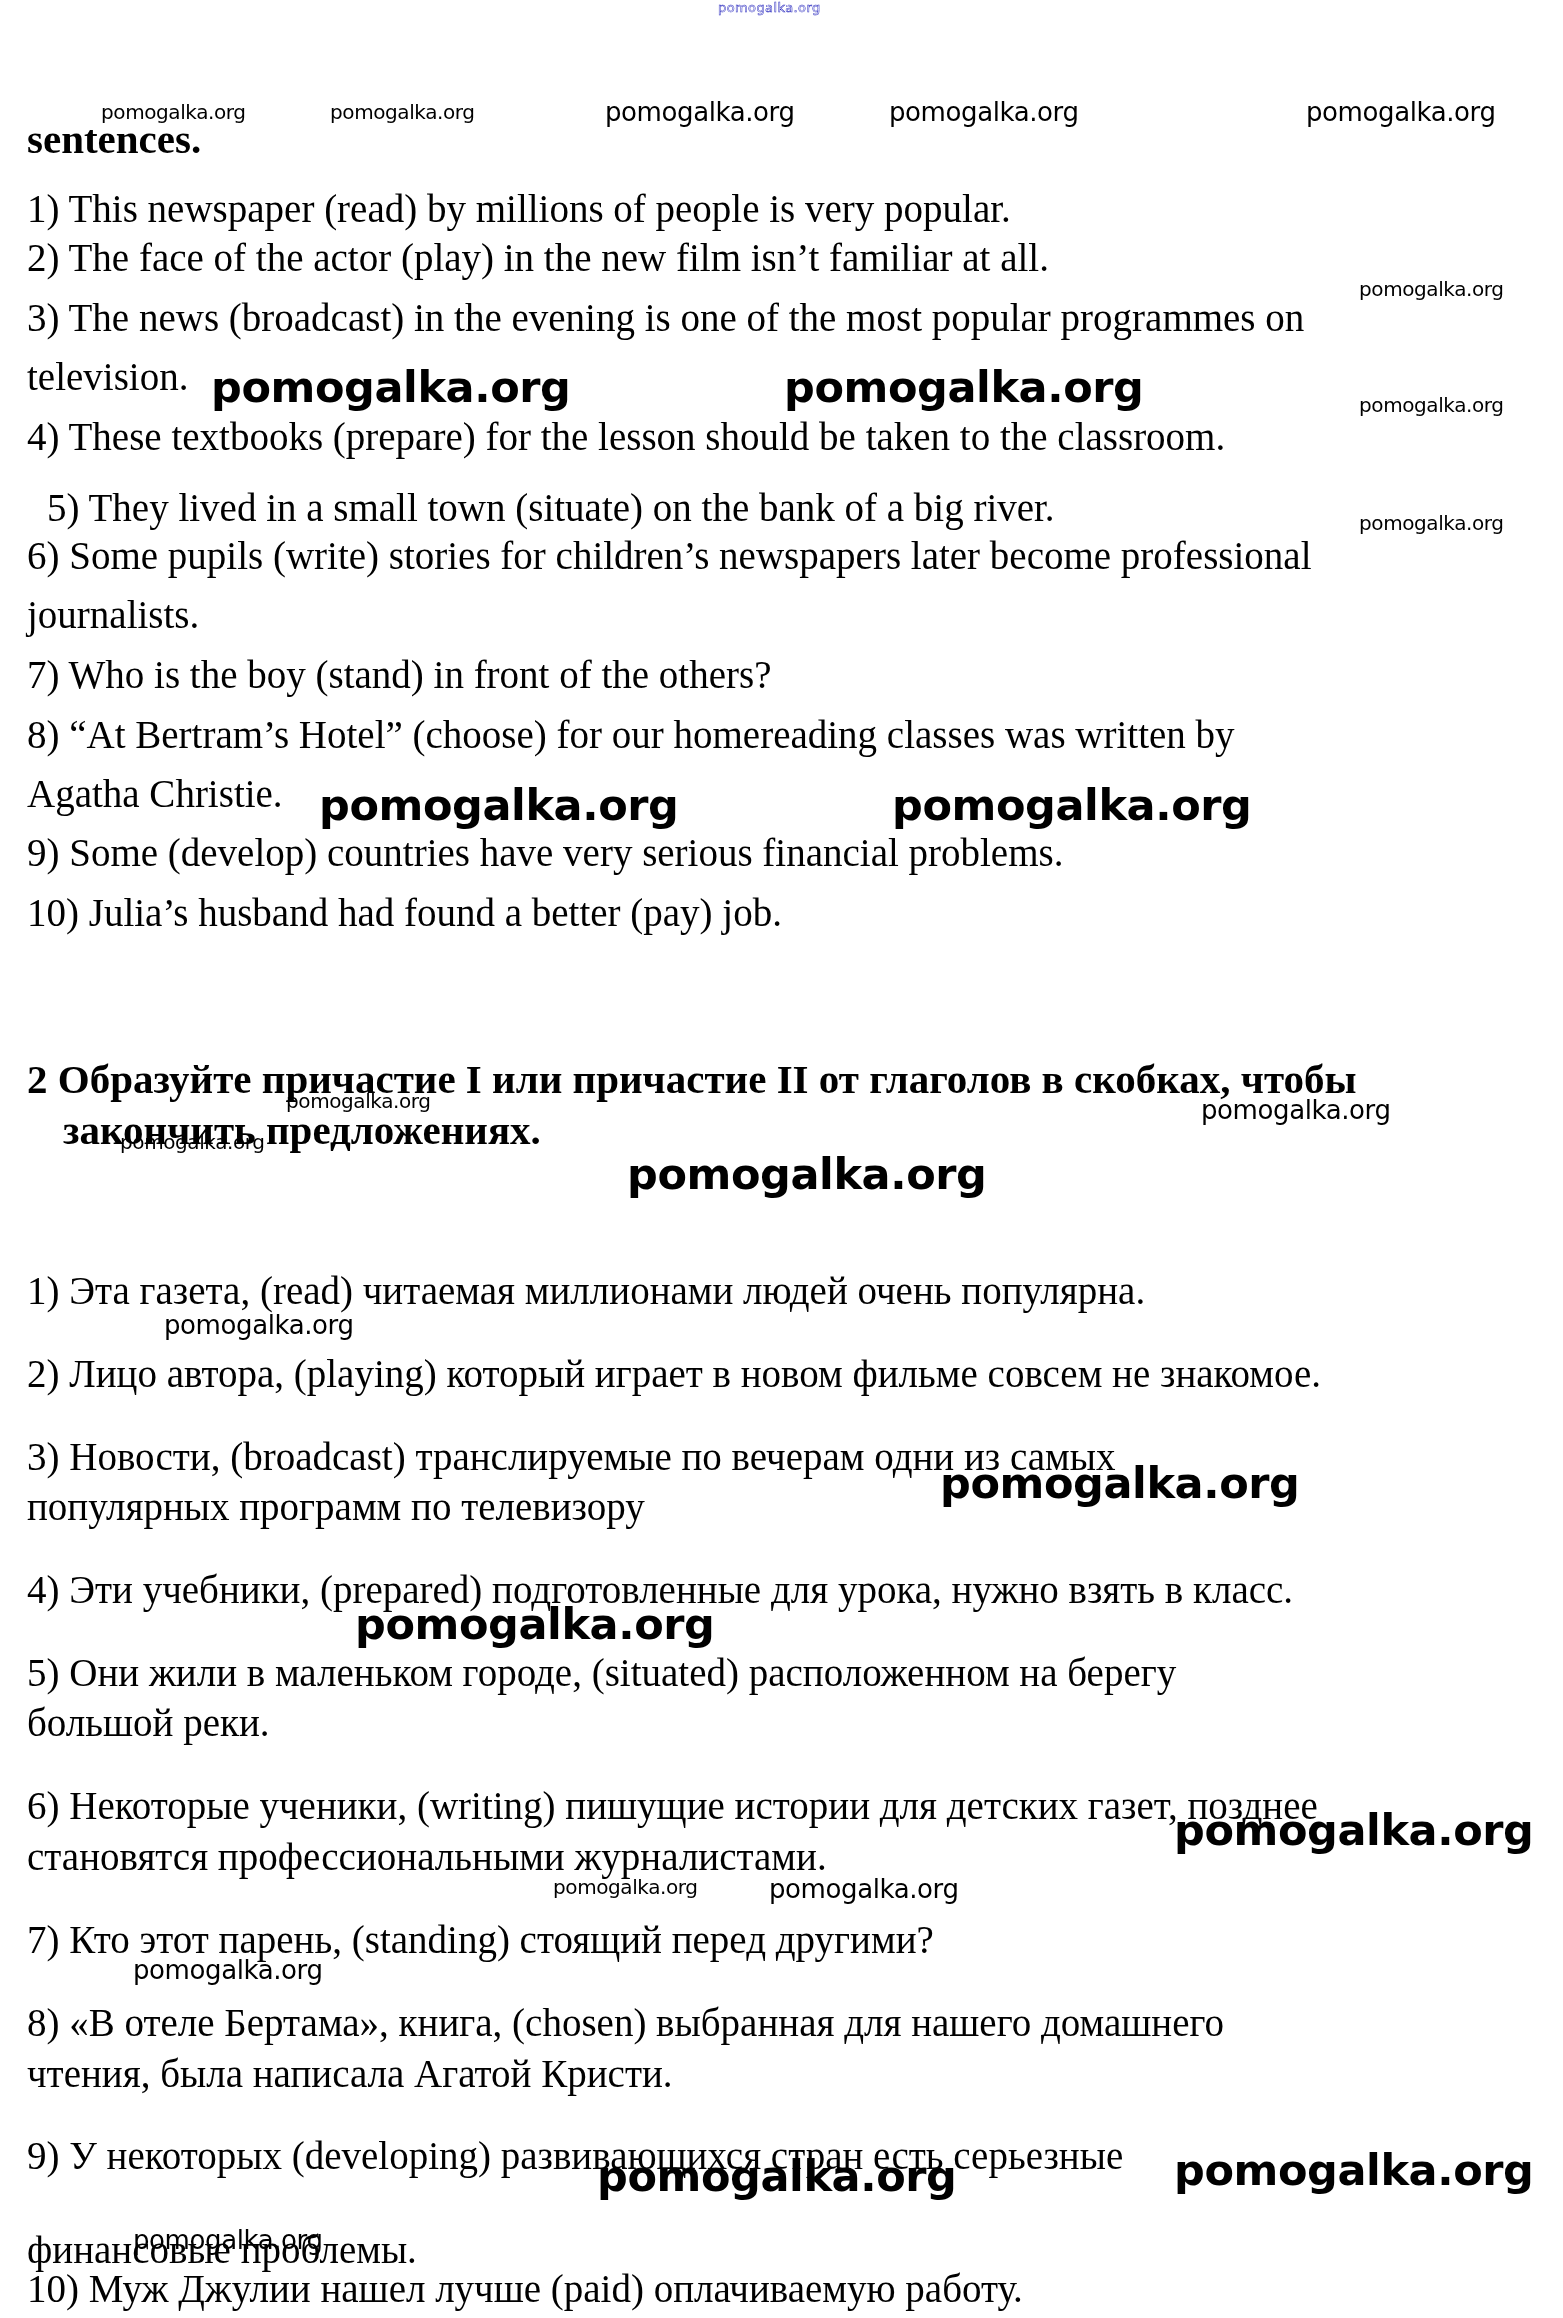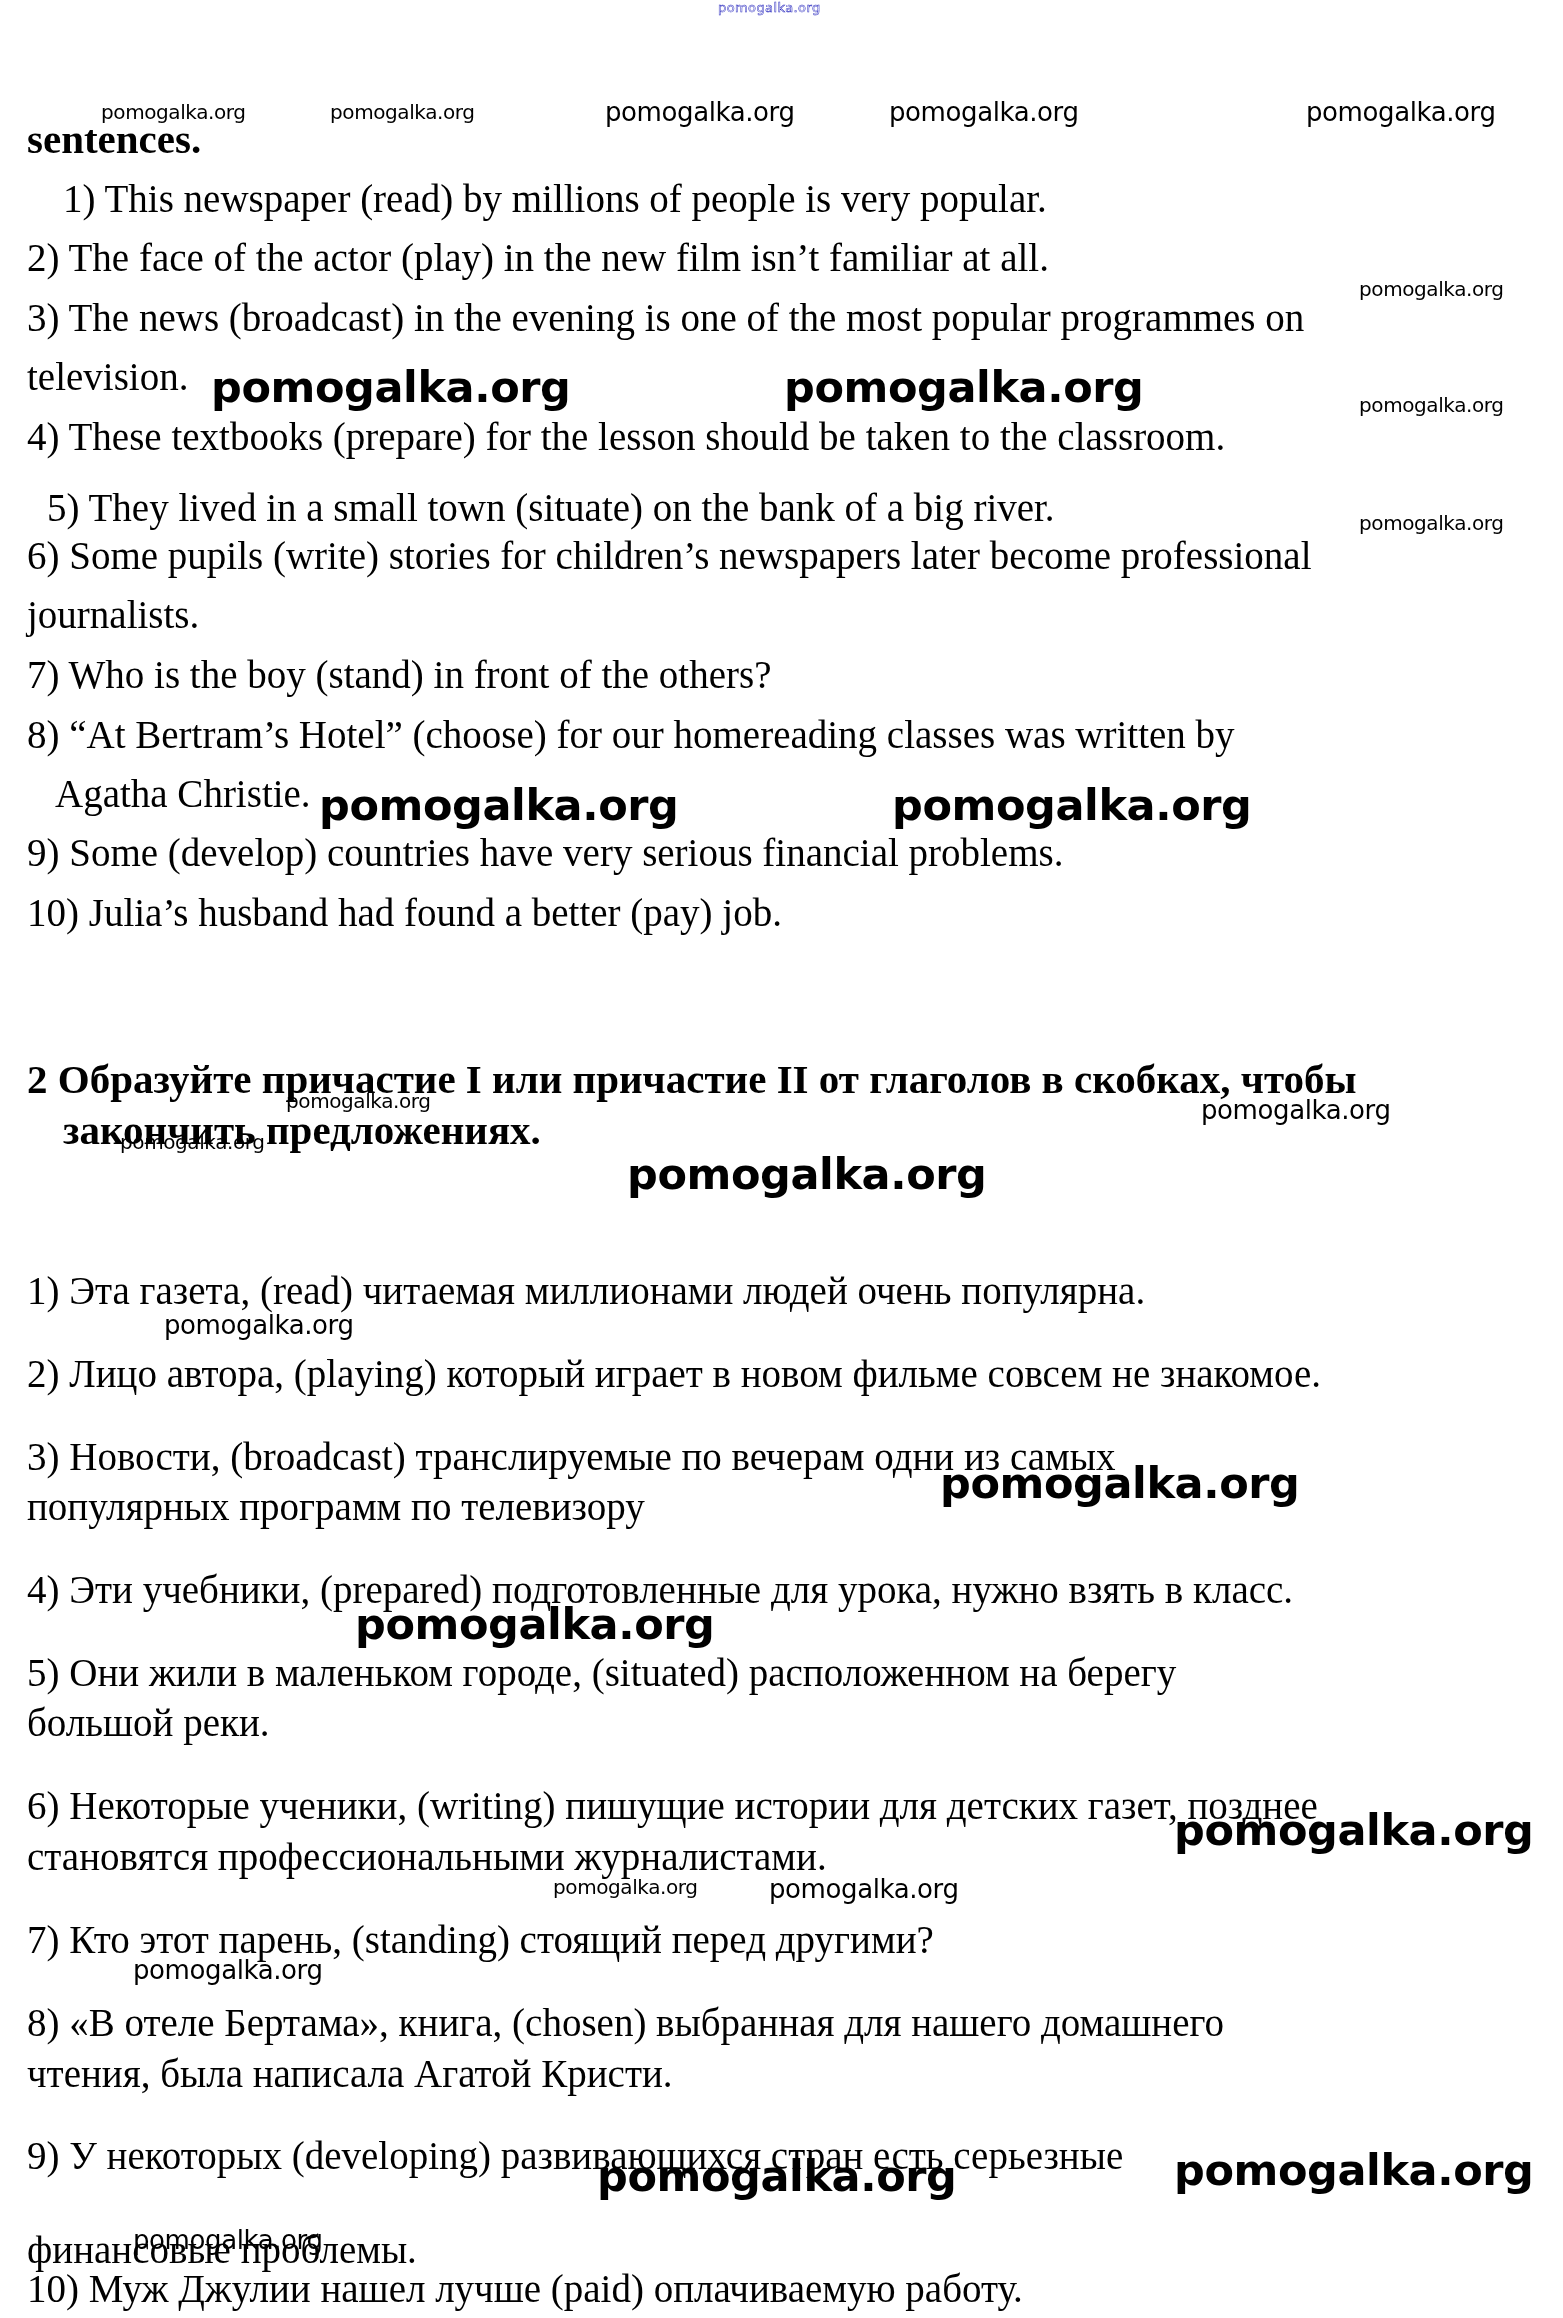--- a/index.html
+++ b/index.html
@@ -27,31 +27,31 @@
   </style>
 </head>
 <body>
 
 <div class="page">
 
   <div class="wm-top">pomogalka.org</div>
 
   <div class="line heading" style="top:119px;">sentences.</div>
 
-  <div class="line" style="top:179px;margin-left:36px;">1) This newspaper (read) by millions of people is very popular.</div>
+  <div class="line" style="top:189px;">1) This newspaper (read) by millions of people is very popular.</div>
   <div class="line" style="top:238px;">2) The face of the actor (play) in the new film isn’t familiar at all.</div>
   <div class="line" style="top:298px;">3) The news (broadcast) in the evening is one of the most popular programmes on</div>
   <div class="line" style="top:357px;">television.</div>
   <div class="line" style="top:417px;">4) These textbooks (prepare) for the lesson should be taken to the classroom.</div>
   <div class="line" style="top:488px;margin-left:20px;">5) They lived in a small town (situate) on the bank of a big river.</div>
   <div class="line" style="top:536px;">6) Some pupils (write) stories for children’s newspapers later become professional</div>
   <div class="line" style="top:595px;">journalists.</div>
   <div class="line" style="top:655px;">7) Who is the boy (stand) in front of the others?</div>
   <div class="line" style="top:715px;">8) “At Bertram’s Hotel” (choose) for our homereading classes was written by</div>
-  <div class="line" style="top:774px;margin-left:28px;">Agatha Christie.</div>
+  <div class="line" style="top:774px;">Agatha Christie.</div>
   <div class="line" style="top:833px;">9) Some (develop) countries have very serious financial problems.</div>
   <div class="line" style="top:893px;">10) Julia’s husband had found a better (pay) job.</div>
 
   <div class="line heading" style="top:1059px;">2 Образуйте причастие I или причастие II от глаголов в скобках, чтобы</div>
   <div class="line heading" style="top:1110px;margin-left:36px;">закончить предложениях.</div>
 
   <div class="line" style="top:1271px;">1) Эта газета, (read) читаемая миллионами людей очень популярна.</div>
   <div class="line" style="top:1354px;">2) Лицо автора, (playing) который играет в новом фильме совсем не знакомое.</div>
   <div class="line" style="top:1437px;">3) Новости, (broadcast) транслируемые по вечерам одни из самых</div>
   <div class="line" style="top:1487px;">популярных программ по телевизору</div>

